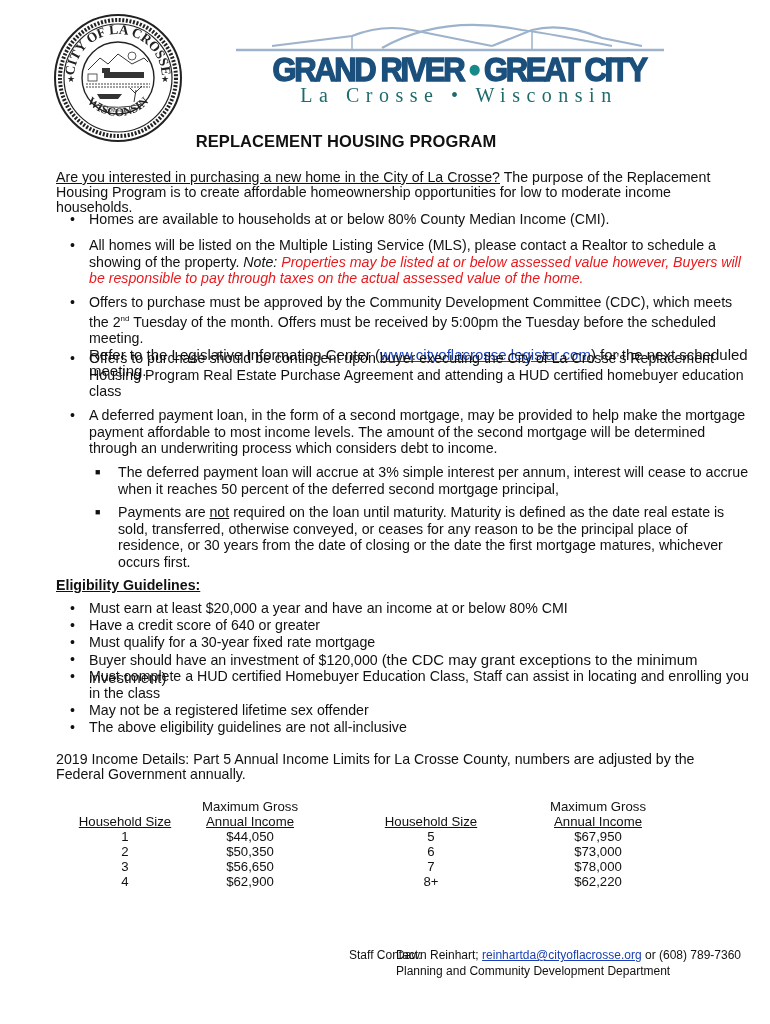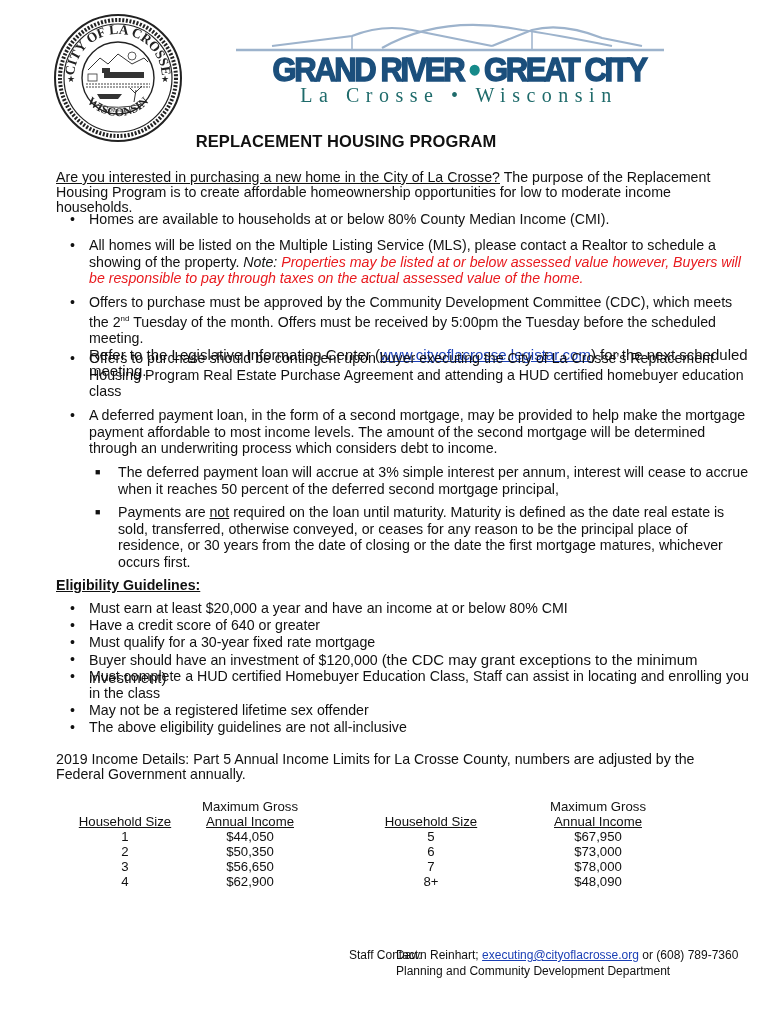--- a/index.html
+++ b/index.html
@@ -196,21 +196,21 @@
   <div>
     <div class="tcell" style="left:372px; width:118px; top:844px;">6</div>
     <div class="tcell" style="left:546px; width:104px; top:844px;">$73,000</div>
   </div>
   <div>
     <div class="tcell" style="left:372px; width:118px; top:859px;">7</div>
     <div class="tcell" style="left:546px; width:104px; top:859px;">$78,000</div>
   </div>
   <div>
     <div class="tcell" style="left:372px; width:118px; top:874px;">8+</div>
-    <div class="tcell" style="left:546px; width:104px; top:874px;">$48,090</div>
+    <div class="tcell" style="left:546px; width:104px; top:874px;">$62,220</div>
   </div>
 </div>
 
 <div class="abs contact" style="left:304px; top:948px;margin-left:45px;">Staff Contact:</div>
 <div class="abs contact" style="left:396px; top:948px; width:350px;">
-  <div><span>Dawn Reinhart; </span><a class="link">executing@cityoflacrosse.org</a><span> or (608) 789-7360</span></div>
+  <div><span>Dawn Reinhart; </span><a class="link">reinhartda@cityoflacrosse.org</a><span> or (608) 789-7360</span></div>
   <div>Planning and Community Development Department</div>
 </div>
 
 </body></html>

